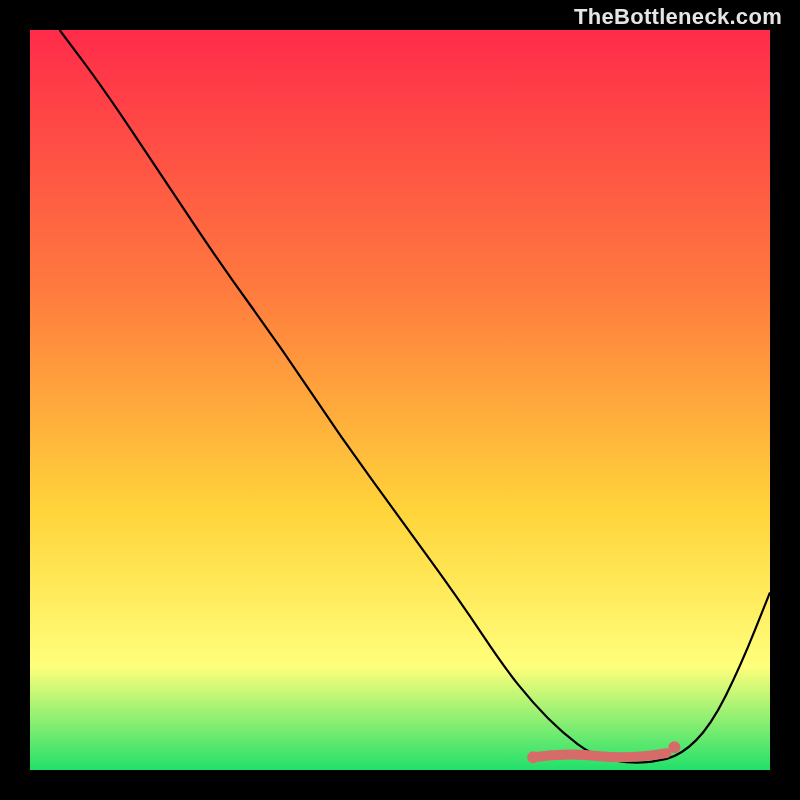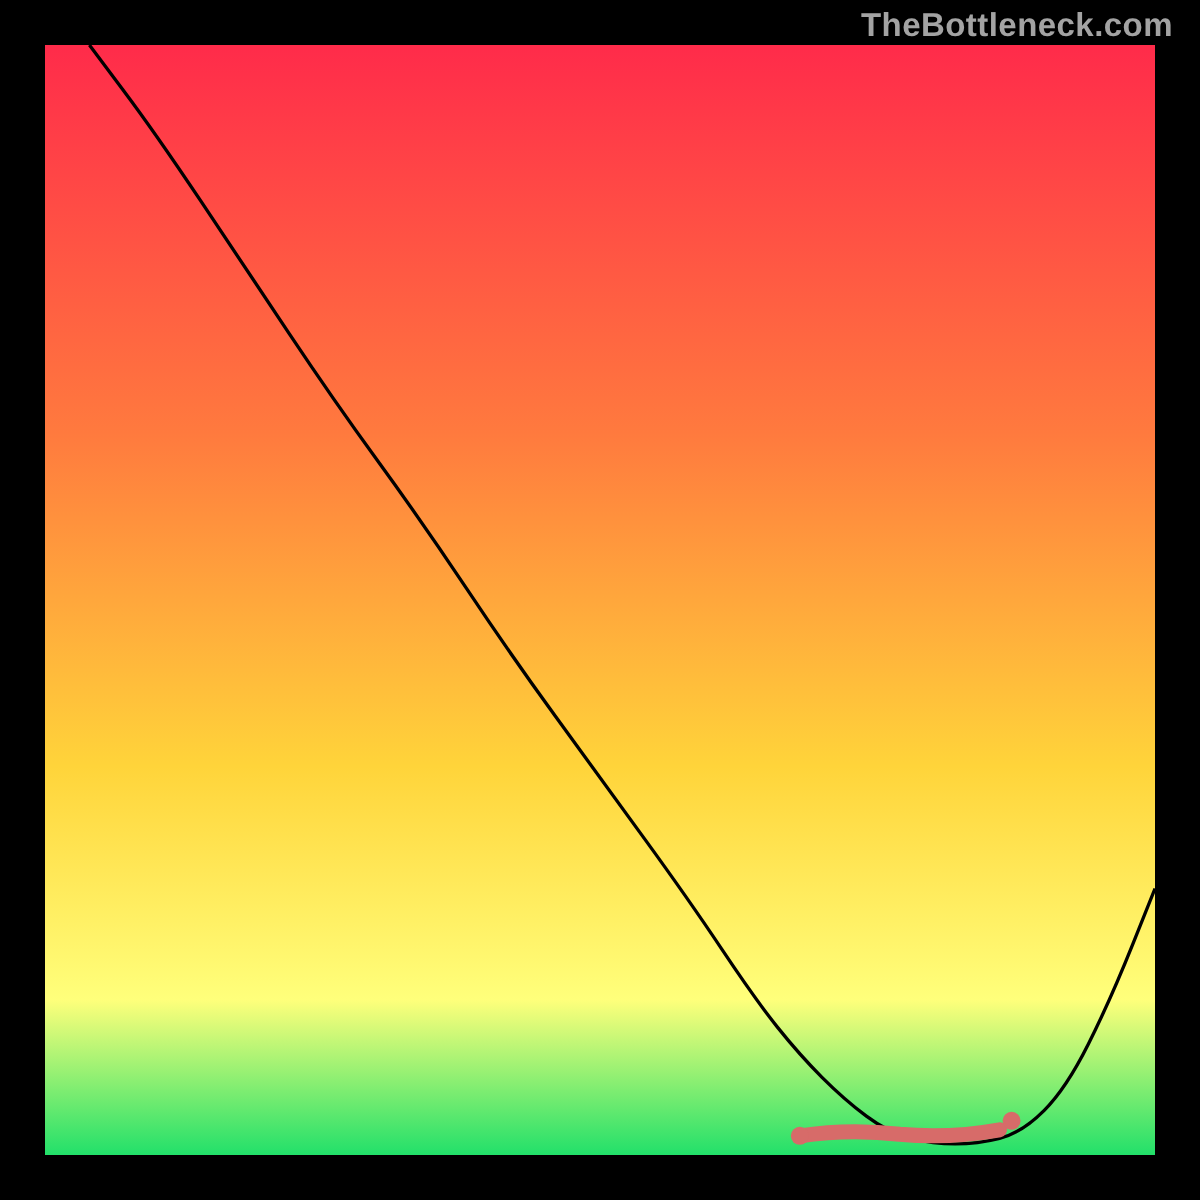--- a/index.html
+++ b/index.html
@@ -14,21 +14,21 @@
   .frame {
     position: relative;
     width: 800px;
     height: 800px;
     background: #000;
   }
   .watermark {
     position: absolute;
     top: 4px;
     right: 18px;
-    color: #a3a3a3;
+    color: #e5e5e5;
     font-size: 22px;
     font-weight: 600;
     letter-spacing: 0.3px;
     z-index: 20;
   }
   .plot {
     position: absolute;
     left: 30px;
     top: 30px;
     width: 740px;

